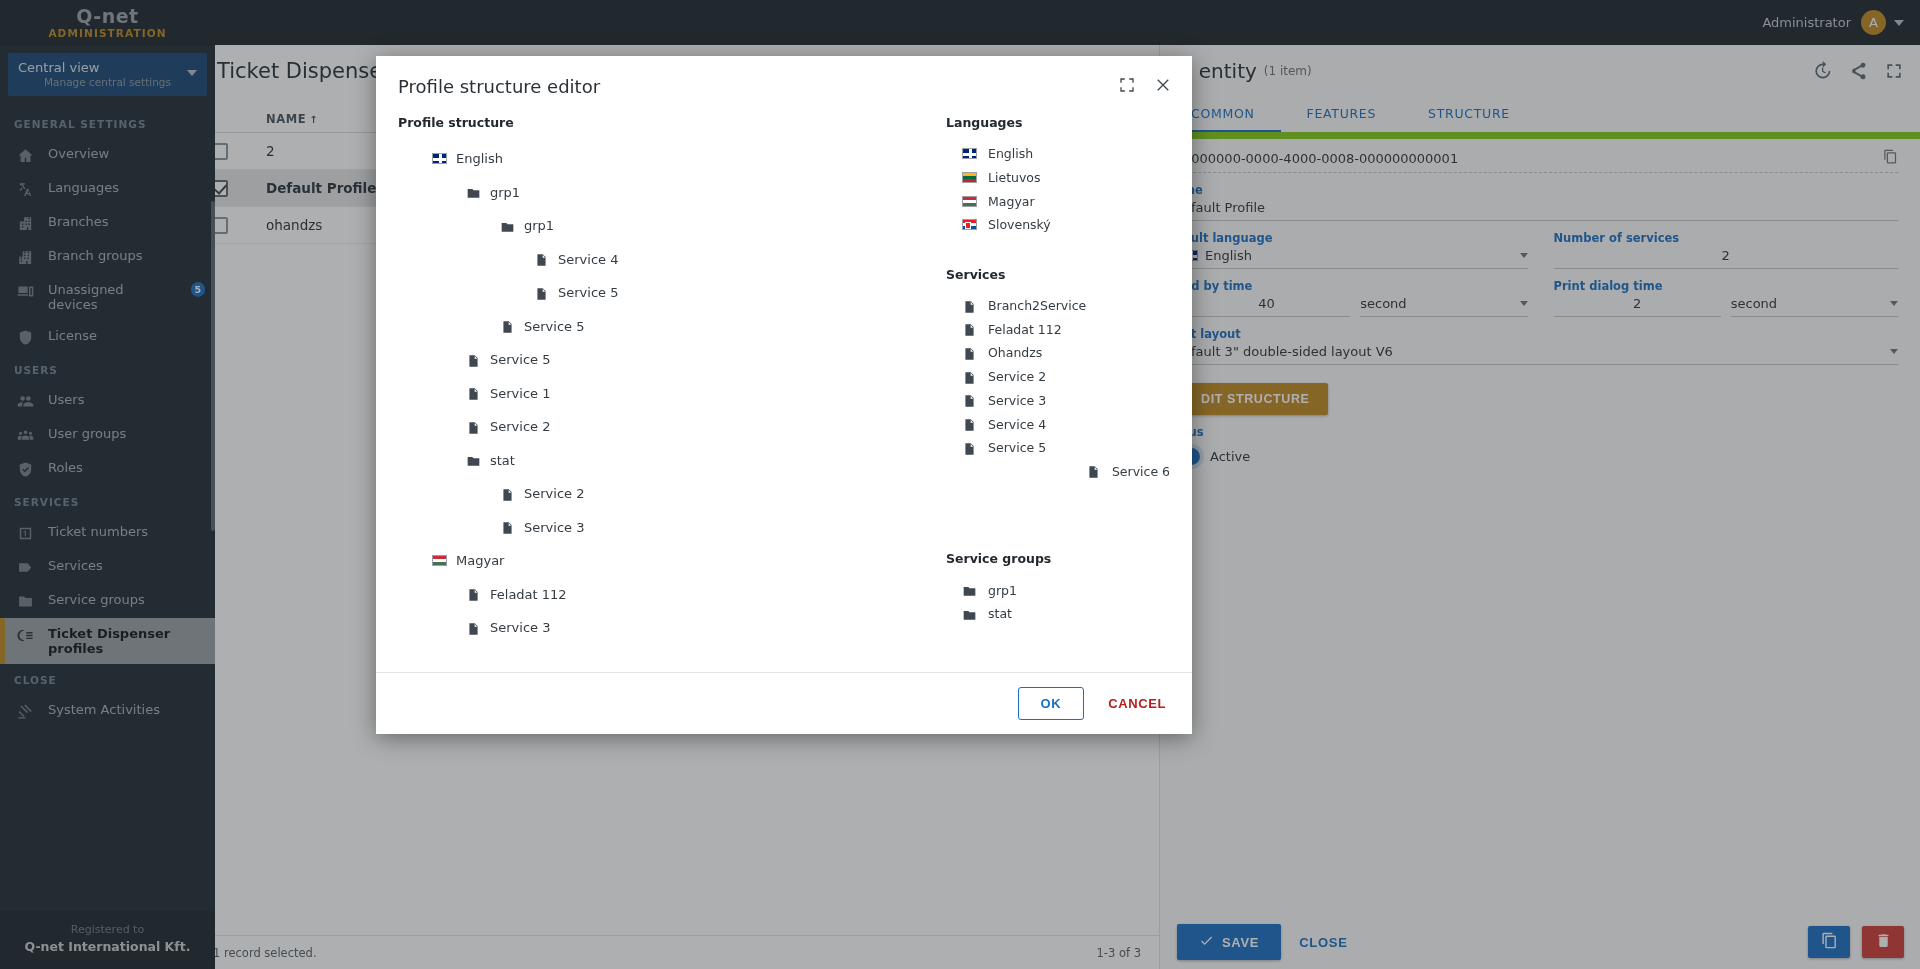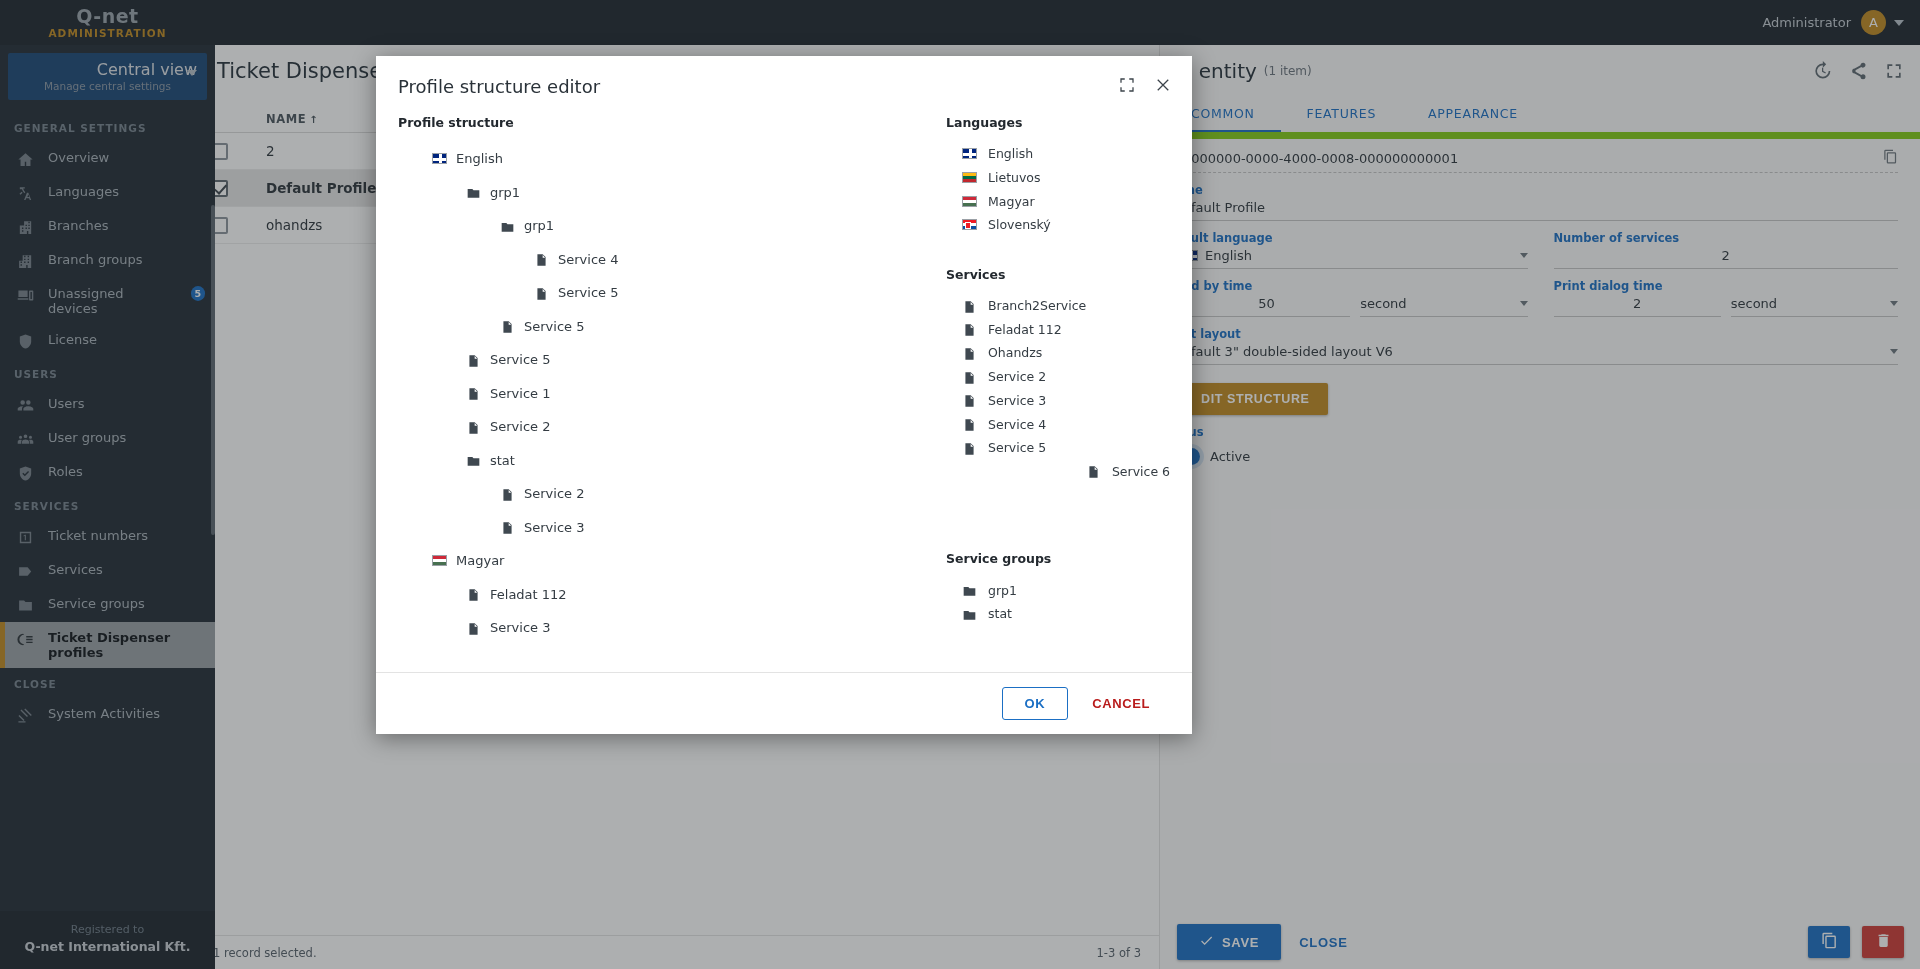--- a/index.html
+++ b/index.html
@@ -28,21 +28,21 @@
     letter-spacing: 0.5px; line-height: 19px;
   }
   .brand-sub {
     font-size: 10.5px; font-weight: bold; color: #c08a21;
     letter-spacing: 1.1px; line-height: 14px;
   }
   .view-selector {
     margin: 8px 8px 0 8px; background: #1b4776; border-radius: 2px;
     padding: 7px 10px 8px 10px; position: relative; cursor: pointer;
   }
-  .view-title { font-size: 16px; color: #dfe3e7; text-align: right; font-weight: 500; }
+  .view-title { font-size: 13px; color: #dfe3e7; text-align: left; font-weight: 500; }
   .view-sub { font-size: 10.5px; color: #8c99a6; text-align: center; margin-top: 1px; }
   .view-caret {
     position: absolute; right: 10px; top: 17px;
     width: 0; height: 0; border-left: 5px solid transparent;
     border-right: 5px solid transparent; border-top: 6px solid #b9c2ca;
   }
   .nav-scroll { flex: 1; overflow: hidden; position: relative; padding-top: 12px; }
   .nav-group-title {
     font-size: 10.5px; color: #77838e; letter-spacing: 1px;
     font-weight: bold; padding: 10px 0 8px 14px;
@@ -275,21 +275,21 @@
   .ic-folder, .ic-file { width: 15px; height: 14px; flex: 0 0 15px; }
   .ic-folder svg, .ic-file svg { width: 15px; height: 14px; fill: #3f4850; }
   .side-pane { flex: 1; padding-left: 8px; }
   .list-entry { display: flex; align-items: center; gap: 11px; height: 23.7px; cursor: pointer; }
   .list-entry .tree-label { font-size: 12.5px; }
   .lists-gap { height: 30px; }
   .groups-block { margin-top: 68px; }
   .modal-foot {
     border-top: 1px solid #e3e3e3; height: 62px;
     display: flex; align-items: center; justify-content: flex-end;
-    padding-right: 26px; gap: 8px;
+    padding-right: 10px; gap: 8px;
   }
   .ok-btn {
     background: #fff; border: 1px solid #1b6fc4; color: #1b6fc4;
     font-size: 13px; font-weight: bold; letter-spacing: 0.6px;
     padding: 8px 22px; border-radius: 3px; cursor: pointer;
   }
   .cancel-btn {
     background: none; border: none; color: #b91c1c; font-size: 13px;
     font-weight: bold; letter-spacing: 0.6px; padding: 8px 16px; cursor: pointer;
   }
@@ -493,21 +493,21 @@
             <svg viewBox="0 0 24 24">
                 <path d="M4 4h6v2H6v4H4V4zm10 0h6v6h-2V6h-4V4zM4 14h2v4h4v2H4v-6zm14 0h2v6h-6v-2h4v-4z"></path>
               </svg>
           </div>
         </div>
       </div>
 
       <div class="tabs">
         <div class="tab active">COMMON</div>
         <div class="tab">FEATURES</div>
-        <div class="tab">APPEARANCE</div>
+        <div class="tab">STRUCTURE</div>
       </div>
 
       <div class="field">
         <div class="field-value">
           <span>0000000-0000-4000-0008-000000000001</span>
           <span class="copy-ic">
             <svg viewBox="0 0 24 24">
                 <path d="M16 1H4a2 2 0 0 0-2 2v14h2V3h12V1zm3 4H8a2 2 0 0 0-2 2v14a2 2 0 0 0 2 2h11a2 2 0 0 0 2-2V7a2 2 0 0 0-2-2zm0 16H8V7h11v14z"></path>
               </svg>
           </span>
@@ -531,21 +531,21 @@
         <div class="col">
           <div class="field-label">Number of services</div>
           <div class="num-value">2</div>
         </div>
       </div>
 
       <div class="row2">
         <div class="col">
           <div class="field-label">nd by time</div>
           <div class="inline-pair">
-            <div class="num-value" style="flex:1">50</div>
+            <div class="num-value" style="flex:1">40</div>
             <div class="sel-value" style="flex:1">
               <span>second</span>
               <span class="sel-caret"></span>
             </div>
           </div>
         </div>
         <div class="col">
           <div class="field-label">Print dialog time</div>
           <div class="inline-pair">
             <div class="num-value" style="flex:1">2</div>

